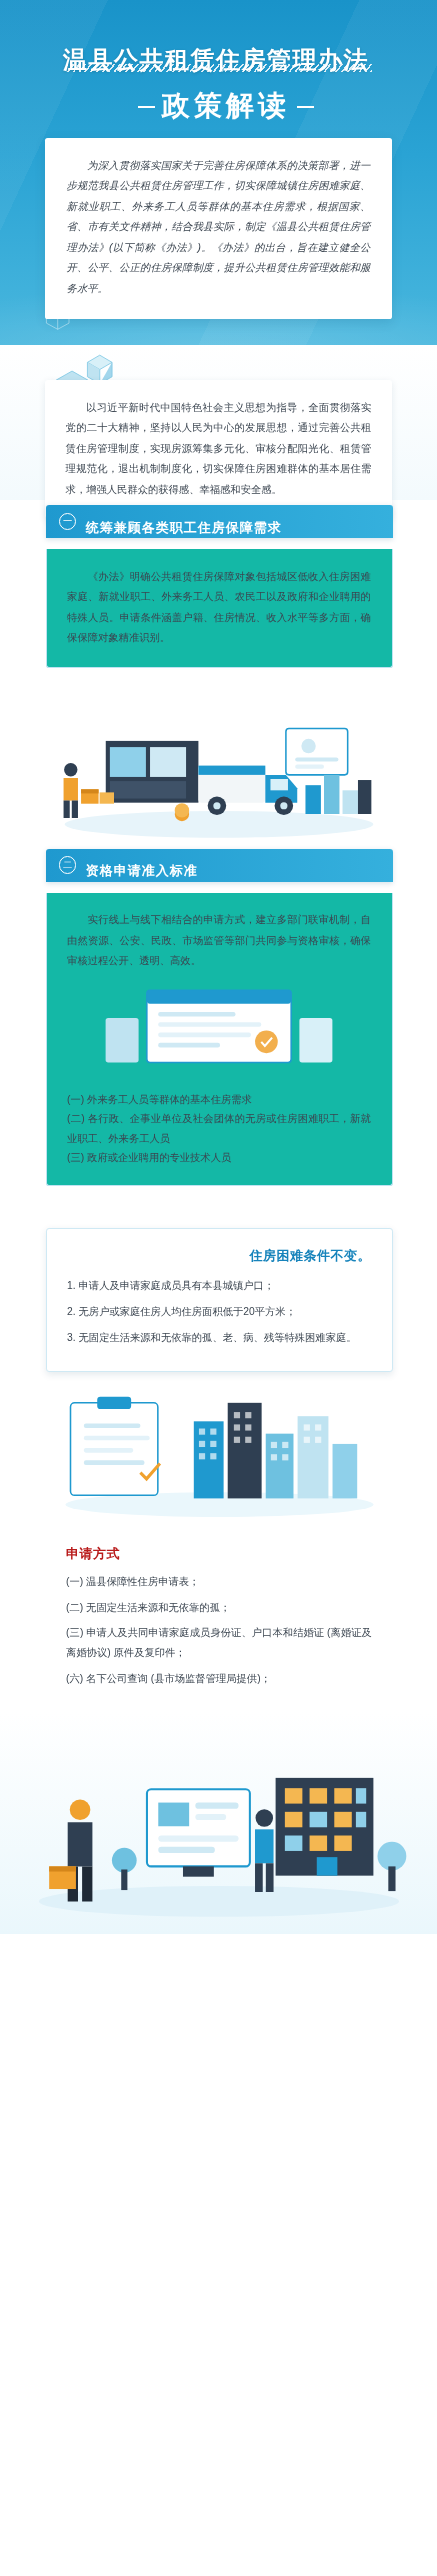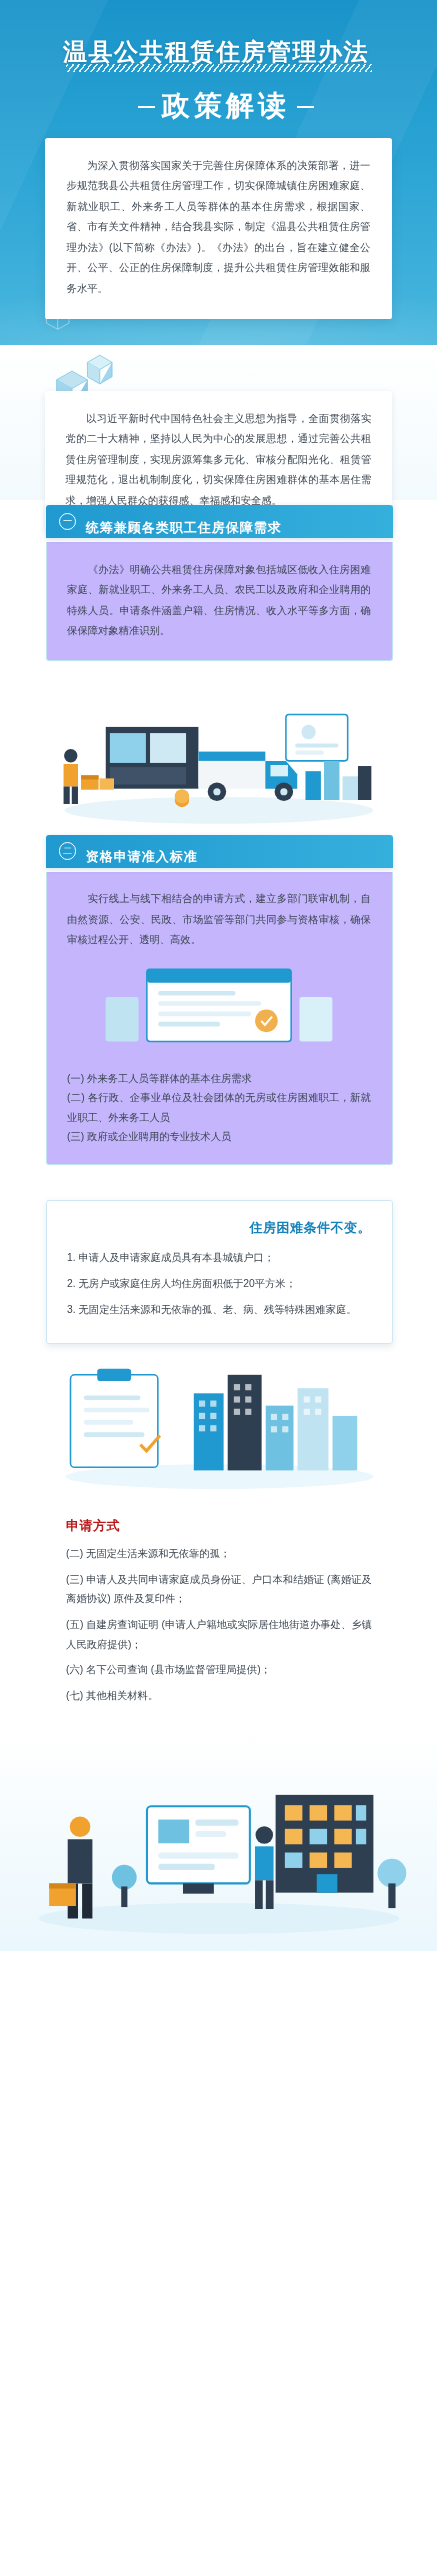--- a/index.html
+++ b/index.html
@@ -26,21 +26,21 @@
   }
   .hdr-diag {
     position: absolute;
     left: 0; top: 0; width: 438px; height: 345px;
     background:
       linear-gradient(115deg, rgba(255,255,255,0.05) 0 18%, rgba(255,255,255,0) 18% 100%),
       linear-gradient(115deg, rgba(255,255,255,0) 0 60%, rgba(255,255,255,0.05) 60% 78%, rgba(255,255,255,0) 78% 100%);
   }
   .main-title {
     position: absolute;
-    top: 36px; left: 0; width: 432px;
+    top: 44px; left: 0; width: 432px;
     text-align: center;
     color: #ffffff;
     font-size: 24px;
     font-weight: bold;
     letter-spacing: 1.5px;
     text-shadow: 0 1px 3.1px rgba(0,0,0,0.18);
   }
   .title-underline {
     position: absolute;
     top: 64px; left: 66px;
@@ -76,20 +76,21 @@
   .sub-title:after { right: 0; }
 
   .hdr-card {
     position: absolute;
     top: 138px; left: 45px;
     width: 347px;
     background: #ffffff;
     border-radius: 2.6px;
     padding: 17.5px 21.6px 19.6px 21.6px;
     box-shadow: 0 3.1px 10.3px rgba(0,60,90,0.12);
+    font-style: italic;
   }
   .body-text {
     font-size: 10.3px;
     line-height: 20.6px;
     color: #3b4550;
     text-align: justify;
     text-indent: 20.6px;
   }
 
   
@@ -124,23 +125,23 @@
     flex: 0 0 auto;
   }
   .sec-title {
     color: #ffffff;
     font-size: 13px;
     font-weight: bold;
     letter-spacing: 1px;
     margin-top: 12px;
   }
   .sec-body {
-    margin: 4px auto;
+    margin: 11px auto;
     width: 347px;
-    background: #c4b5fd;
+    background: #14b8a6;
     border: 0.5px solid #bfe3f1;
     border-top: none;
     border-radius: 0 0 3.1px 3.1px;
     padding: 17.5px 20.6px 17.5px 20.6px;
   }
 
   .plain-card {
     margin: 0 auto;
     width: 347px;
     background: #ffffff;
@@ -223,21 +224,21 @@
   <svg style="position:absolute;left:36px;top:4.1px;" width="108" height="77" viewBox="0 0 210 150">
     <g stroke="#7fc8e4" stroke-width="1.6" fill="none">
       <path d="M40 60 L70 43 L100 60 L70 77 Z" fill="#bfe3f1"></path>
       <path d="M40 60 L40 96 L70 113 L70 77" fill="#a2d6ec"></path>
       <path d="M100 60 L100 96 L70 113" fill="#8ccae6"></path>
       <path d="M100 26 L124 12 L148 26 L124 40 Z" fill="#d8f0f8"></path>
       <path d="M100 26 L100 54 L124 68 L124 40" fill="#bfe3f1"></path>
       <path d="M148 26 L148 54 L124 68" fill="#a2d6ec"></path>
     </g>
   </svg>
-  <div class="plain-card" style="position:absolute; top:46px; left:45px;">
+  <div class="plain-card" style="position:absolute; top:35px; left:45px;">
     <div class="body-text">以习近平新时代中国特色社会主义思想为指导，全面贯彻落实党的二十大精神，坚持以人民为中心的发展思想，通过完善公共租赁住房管理制度，实现房源筹集多元化、审核分配阳光化、租赁管理规范化，退出机制制度化，切实保障住房困难群体的基本居住需求，增强人民群众的获得感、幸福感和安全感。</div>
   </div>
 </div>
 
 <div class="section" style="padding-top:5.2px;">
   <div class="sec-head">
     <div class="sec-num">一</div>
     <div class="sec-title">统筹兼顾各类职工住房保障需求</div>
   </div>
   <div class="sec-body">
@@ -365,25 +366,24 @@
         <rect x="536" y="102" width="12" height="12"></rect>
       <rect x="514" y="126" width="12" height="12"></rect>
         <rect x="536" y="126" width="12" height="12"></rect>
     </g>
   </svg>
 </div>
 
 <div class="section">
   <div class="plain-card" style="box-shadow:none;">
     <div class="apply-title">申请方式</div>
+    <div class="num-item">(一) 温县保障性住房申请表；</div>
     <div class="num-item">(二) 无固定生活来源和无依靠的孤；</div>
     <div class="num-item">(三) 申请人及共同申请家庭成员身份证、户口本和结婚证 (离婚证及离婚协议) 原件及复印件；</div>
-    <div class="num-item">(五) 自建房查询证明 (申请人户籍地或实际居住地街道办事处、乡镇人民政府提供)；</div>
     <div class="num-item">(六) 名下公司查询 (县市场监督管理局提供)；</div>
-    <div class="num-item">(七) 其他相关材料。</div>
   </div>
 </div>
 
 <div class="section" style="height:222px; background:linear-gradient(180deg,#ffffff 0%,#eaf7fc 100%);">
   <svg class="illus" width="402" height="211" viewBox="0 0 780 410">
     <ellipse cx="390" cy="368" rx="350" ry="30" fill="#dff1f9"></ellipse>
 
     <circle cx="120" cy="190" r="20" fill="#f0a12e"></circle>
     <path d="M96 214 h48 v86 h-48 z" fill="#2f3f52"></path>
     <path d="M96 300 h20 v68 h-20 z M124 300 h20 v68 h-20 z" fill="#1f2a36"></path>

